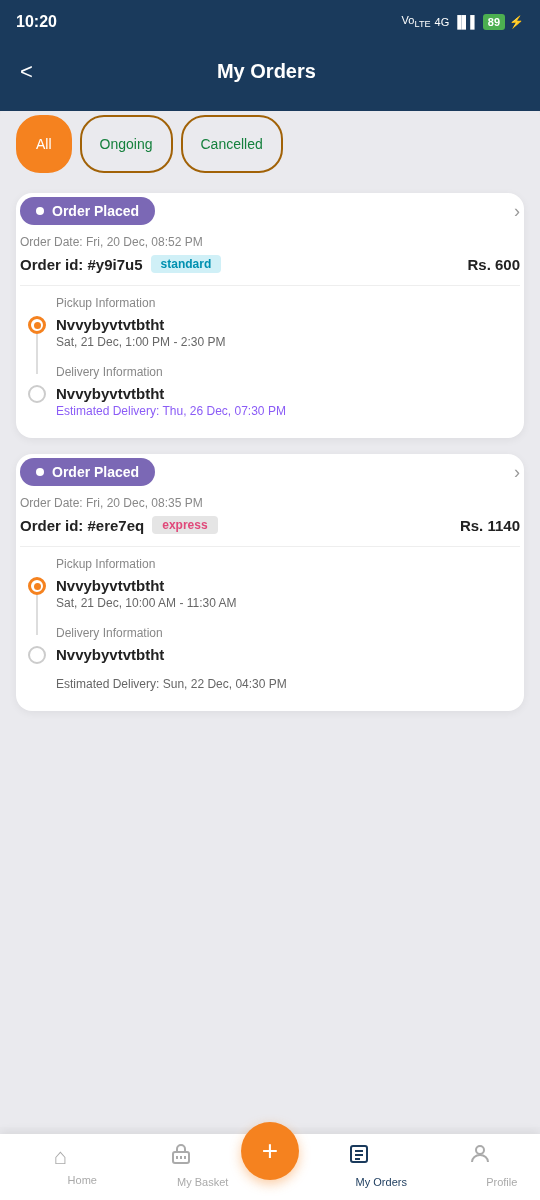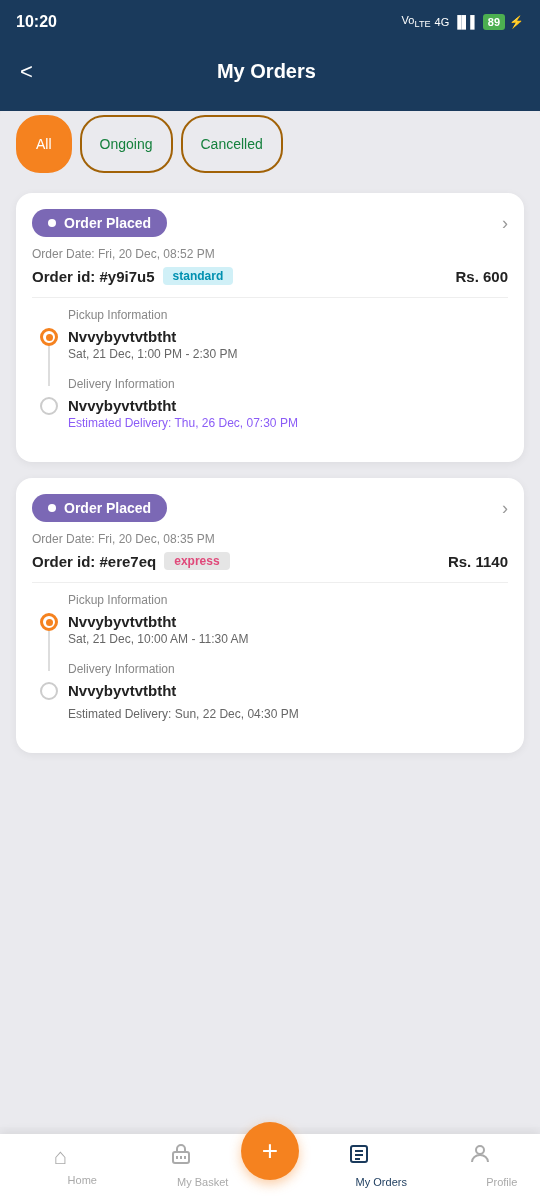--- a/index.html
+++ b/index.html
@@ -98,21 +98,21 @@
     }
     .filter-tab:not(.active) {
       background: transparent;
       color: #15803d;
     }
 
     
     .order-card {
       background: white;
       border-radius: 16px;
-      padding: 16px;
+      padding: 4px;
       margin-bottom: 16px;
       box-shadow: 0 2px 8px rgba(0,0,0,0.06);
     }
     .order-card-header {
       display: flex;
       justify-content: space-between;
       align-items: center;
       margin-bottom: 10px;
     }
     .order-status-badge {
@@ -353,21 +353,21 @@
       </div>
 
       <div class="timeline-section">
         <div style="color:#888; font-size:12px; margin-left:28px; margin-bottom:6px;">Delivery Information</div>
         <div style="position:relative; padding-left:28px;">
           <div style="position:absolute; left:0; top:0;">
             <div style="width:18px; height:18px; border-radius:50%; border:2px solid #ccc; background:white;"></div>
           </div>
           <div>
             <div style="font-size:15px; font-weight:700; color:#222;">Nvvybyvtvtbtht</div>
-            <div style="font-size:12px; color:#666; margin-top:8px;">Estimated Delivery: Sun, 22 Dec, 04:30 PM</div>
+            <div style="font-size:12px; color:#666; margin-top:14px;">Estimated Delivery: Sun, 22 Dec, 04:30 PM</div>
           </div>
         </div>
       </div>
     </div>
   </div>
 
 </div>
 
 <div class="bottom-nav">
   <div class="nav-item">

